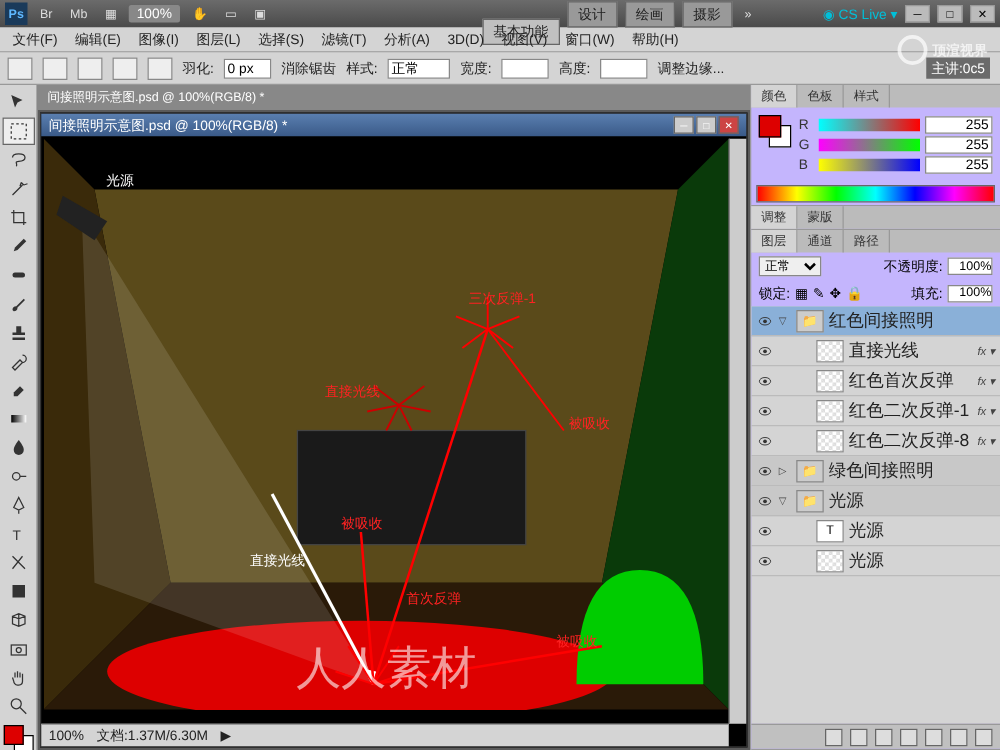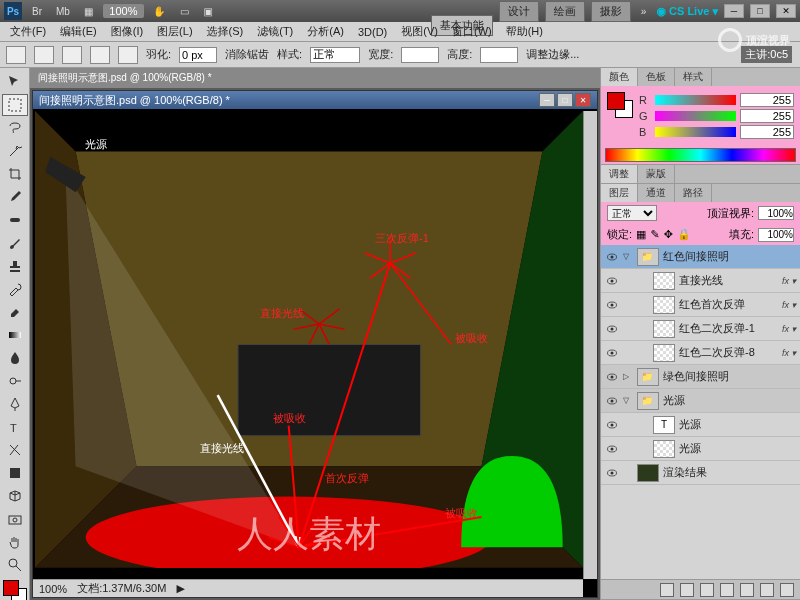--- a/index.html
+++ b/index.html
@@ -4,21 +4,21 @@
 <style>
 * { margin: 0; padding: 0; box-sizing: border-box; font-family: Tahoma, sans-serif; font-size: 11px; }
 body { background: #d4d4d4; width: 800px; height: 600px; overflow: hidden; position: relative; }
 .titlebar { height: 22px; background: linear-gradient(#6b6b6b,#4a4a4a); display: flex; align-items: center; padding: 0 4px; gap: 6px; }
 .titlebar .ps { width: 18px; height: 18px; background: #1a3a5a; color: #5fb8ff; display: flex; align-items: center; justify-content: center; font-weight: bold; font-size: 10px; }
 .titlebar .tb-btn { color: #ddd; font-size: 10px; padding: 2px 4px; }
 .titlebar .zoom { background: #888; color: #fff; padding: 1px 6px; border-radius: 2px; }
 .titlebar .spacer { flex: 1; }
 .titlebar .workspace { background: #999; border: 1px solid #666; padding: 2px 8px; color: #222; }
 .titlebar .workspace.active { background: #c0c0c0; margin-top: 28px; }
-.titlebar .cslive { color: #00bfd8; font-weight: bold; }
+.titlebar .cslive { color: #00bfd8; font-weight: normal; margin-left: 47px; }
 .titlebar .winbtn { width: 20px; height: 14px; border: 1px solid #999; background: #bbb; display: flex; align-items: center; justify-content: center; font-size: 9px; }
 .menubar { height: 20px; background: #d4d4d4; display: flex; align-items: center; padding: 0 4px; gap: 2px; border-bottom: 1px solid #999; }
 .menubar span { padding: 2px 6px; color: #222; }
 .optbar { height: 26px; background: #d4d4d4; display: flex; align-items: center; padding: 0 6px; gap: 8px; border-bottom: 1px solid #999; }
 .optbar .ico { width: 20px; height: 18px; border: 1px solid #888; background: #eee; }
 .optbar label { color: #222; }
 .optbar input { width: 38px; height: 16px; border: 1px solid #888; background: #fff; padding: 0 2px; }
 .main { display: flex; height: 532px; }
 .toolbox { width: 30px; background: #d4d4d4; border-right: 1px solid #999; padding: 2px 0; }
 .toolbox .tool { width: 26px; height: 22px; margin: 1px auto; display: flex; align-items: center; justify-content: center; border: 1px solid transparent; }
@@ -30,21 +30,21 @@
 .doc-tab { height: 20px; background: #888; display: flex; align-items: center; padding: 0 8px; color: #fff; font-size: 10px; }
 .doc-win { flex: 1; position: relative; margin: 2px; border: 1px solid #333; background: #000; }
 .doc-title { height: 18px; background: linear-gradient(#5a7fb0,#3a5a88); display: flex; align-items: center; padding: 0 6px; color: #fff; font-size: 10px; }
 .doc-title .spacer { flex: 1; }
 .doc-title .wbtn { width: 16px; height: 14px; background: #ccc; border: 1px solid #666; margin-left: 2px; font-size: 8px; display: flex; align-items: center; justify-content: center; }
 .doc-title .wbtn.close { background: #c44; color: #fff; }
 .canvas { position: absolute; top: 20px; left: 2px; right: 14px; bottom: 18px; background: #000; overflow: hidden; }
 .room { position: absolute; inset: 0; }
 .statusbar { position: absolute; bottom: 0; left: 0; right: 14px; height: 18px; background: #d4d4d4; display: flex; align-items: center; padding: 0 6px; gap: 10px; font-size: 10px; color: #222; border-top: 1px solid #999; }
 .scroll-v { position: absolute; top: 20px; right: 0; bottom: 18px; width: 14px; background: #ccc; border-left: 1px solid #888; }
-.panels { width: 200px; background: #f9a8d4; border-left: 1px solid #999; display: flex; flex-direction: column; }
+.panels { width: 200px; background: #c4b5fd; border-left: 1px solid #999; display: flex; flex-direction: column; }
 .panel { border-bottom: 1px solid #999; }
 .ptabs { display: flex; background: #bbb; height: 18px; }
 .ptabs span { padding: 2px 8px; font-size: 10px; color: #333; border-right: 1px solid #999; }
 .ptabs span.active { background: #d4d4d4; }
 .color-panel { padding: 6px; display: flex; gap: 6px; }
 .color-panel .sw { width: 26px; height: 26px; position: relative; }
 .color-panel .sw .fg { width: 18px; height: 18px; background: #d00; border: 1px solid #000; position: absolute; }
 .color-panel .sw .bg { width: 18px; height: 18px; background: #fff; border: 1px solid #000; position: absolute; bottom: 0; right: 0; }
 .sliders { flex: 1; }
 .slider-row { display: flex; align-items: center; gap: 4px; height: 16px; }
@@ -58,21 +58,21 @@
 .layers .opts input { width: 36px; height: 14px; border: 1px solid #888; font-size: 10px; text-align: right; }
 .layer-list { flex: 1; overflow: auto; background: #d4d4d4; }
 .layer { display: flex; align-items: center; height: 24px; border-bottom: 1px solid #bbb; padding: 0 4px; gap: 4px; }
 .layer.group { background: #c8c8c8; }
 .layer.selected { background: #8ab0d8; }
 .layer .eye { width: 14px; height: 14px; display: flex; align-items: center; justify-content: center; }
 .layer .eye svg { width: 12px; height: 12px; }
 .layer .tri { width: 10px; font-size: 8px; color: #444; }
 .layer .thumb { width: 22px; height: 18px; border: 1px solid #888; background: #fff; background-image: linear-gradient(45deg,#ddd 25%,transparent 25%,transparent 75%,#ddd 75%),linear-gradient(45deg,#ddd 25%,transparent 25%,transparent 75%,#ddd 75%); background-size: 6px 6px; background-position: 0 0,3px 3px; display: flex; align-items: center; justify-content: center; font-size: 10px; }
 .layer .thumb.folder { background: #ccc; }
-.layer .name { flex: 1; color: #222; font-size: 11px; }
+.layer .name { flex: 1; color: #222; font-size: 14px; }
 .layer .fx { font-size: 9px; font-style: italic; color: #444; }
 .layer .indent { width: 12px; }
 .layer-icons { display: flex; height: 20px; background: #c0c0c0; align-items: center; justify-content: flex-end; gap: 6px; padding: 0 6px; border-top: 1px solid #999; }
 .layer-icons .li { width: 14px; height: 14px; border: 1px solid #666; background: #ddd; }
 .watermark { position: absolute; bottom: 20px; left: 50%; transform: translateX(-50%); color: rgba(255,255,255,0.6); font-size: 36px; font-weight: normal; pointer-events: none; }
 .wm-top { position: absolute; top: 28px; right: 10px; color: rgba(255,255,255,0.7); font-size: 20px; font-weight: bold; pointer-events: none; display: flex; align-items: center; gap: 4px; }
 .wm-top .swirl { width: 24px; height: 24px; border: 3px solid rgba(255,255,255,0.7); border-radius: 50%; }
 .annot { position: absolute; color: #fff; font-size: 11px; }
 .annot.red { color: #f22; }
 </style>
@@ -381,21 +381,21 @@
 
     <div class="panel layers">
       <div class="ptabs">
         <span class="active">图层</span>
         <span>通道</span>
         <span>路径</span>
       </div>
       <div class="opts">
         <select><option>正常</option></select>
         <span style="flex:1"></span>
-        <span>顶渲视界:</span>
+        <span>不透明度:</span>
         <input value="100%" style="">
       </div>
       <div class="opts">
         <span>锁定:</span>
         <span>▦</span>
         <span>✎</span>
         <span>✥</span>
         <span>🔒</span>
         <span style="flex:1"></span>
         <span>填充:</span>
@@ -504,31 +504,20 @@
               <svg viewBox="0 0 16 16">
                 <ellipse cx="8" cy="8" rx="6" ry="4" fill="none" stroke="#333"></ellipse>
                 <circle cx="8" cy="8" r="2" fill="#333"></circle>
               </svg>
             </span>
             <span class="tri"></span>
             <span class="indent"></span>
             <div class="thumb"></div>
             <span class="name">光源</span>
           </div>
-          <div class="layer">
-            <span class="eye">
-              <svg viewBox="0 0 16 16">
-                <ellipse cx="8" cy="8" rx="6" ry="4" fill="none" stroke="#333"></ellipse>
-                <circle cx="8" cy="8" r="2" fill="#333"></circle>
-              </svg>
-            </span>
-            <span class="tri"></span>
-            <div class="thumb" style="background:#2a3a1a"></div>
-            <span class="name">渲染结果</span>
-          </div>
         </div>
       <div class="layer-icons">
         <div class="li"></div>
         <div class="li"></div>
         <div class="li"></div>
         <div class="li"></div>
         <div class="li"></div>
         <div class="li"></div>
         <div class="li"></div>
       </div>

